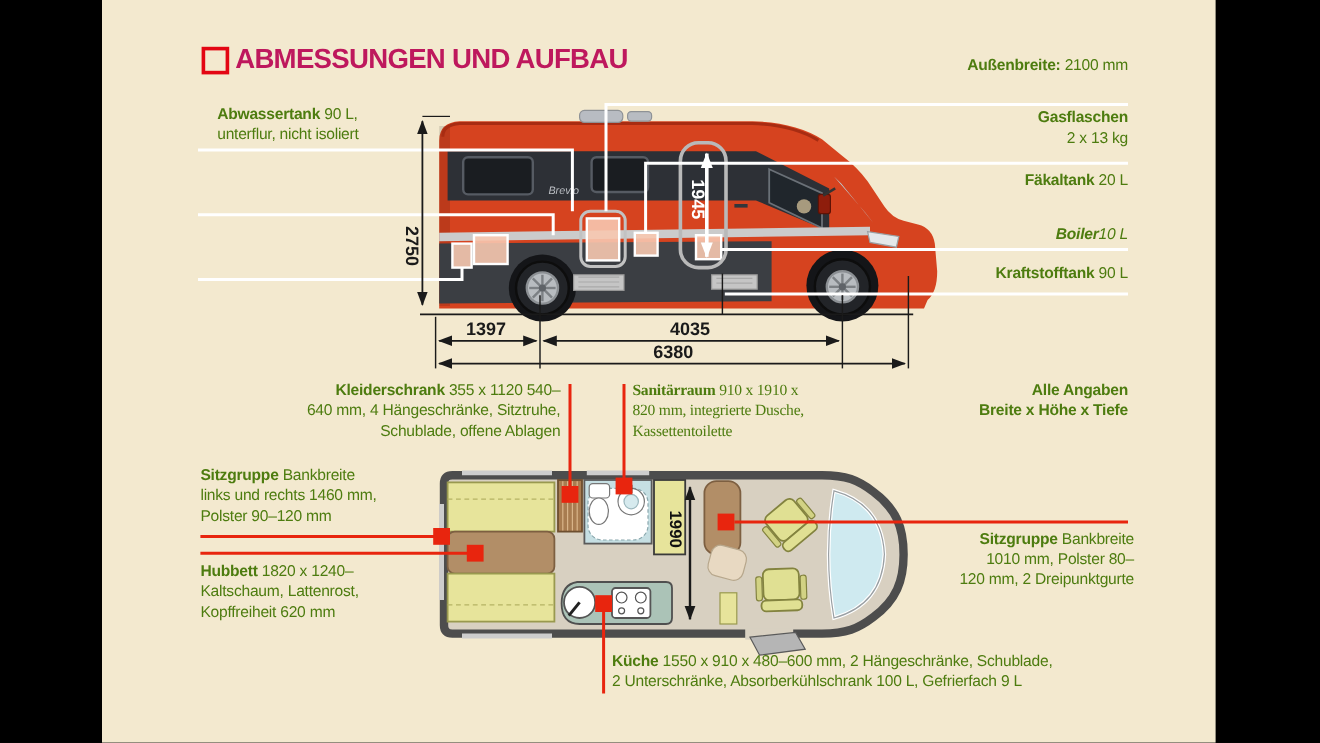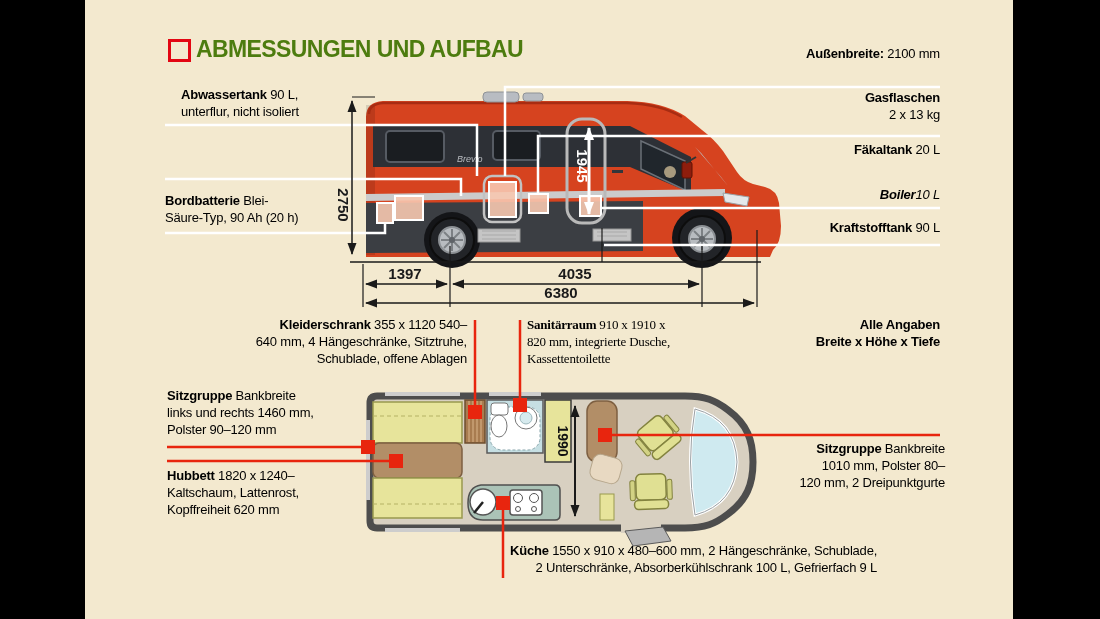--- a/index.html
+++ b/index.html
@@ -1,24 +1,24 @@
 <!DOCTYPE html>
 <html><head>
 <meta charset="utf-8">
 <style>
   html,body{margin:0;padding:0;background:#000;width:1100px;height:619px;overflow:hidden;}
   #stage{position:relative;width:1100px;height:619px;background:#000;font-family:"Liberation Sans",sans-serif;}
   #content{position:absolute;left:85px;top:0;width:928px;height:619px;background:#f3e9cf;}
-  .lbl{position:absolute;font:13px/17px "Liberation Sans",sans-serif;color:#000000;letter-spacing:-0.2px;}
+  .lbl{position:absolute;font:13px/17px "Liberation Sans",sans-serif;color:#4d7c0f;letter-spacing:-0.2px;}
   .lbl .ln{white-space:nowrap;}
   .lbl b{font-weight:bold;}
   .ra{text-align:right;}
   #title-row{position:absolute;left:83px;top:36px;height:26px;}
   #title-square{position:absolute;left:0;top:3px;width:17px;height:17px;border:3px solid #e30613;background:transparent;}
-  #title-text{position:absolute;left:28px;top:0;font:bold 23px/26px "Liberation Sans",sans-serif;color:#4d7c0f;letter-spacing:-0.6px;white-space:nowrap;}
+  #title-text{position:absolute;left:28px;top:0;font:bold 23px/26px "Liberation Sans",sans-serif;color:#be185d;letter-spacing:-0.6px;white-space:nowrap;}
   svg text{font-family:"Liberation Sans",sans-serif;}
 </style>
 </head>
 <body>
 
 <div id="stage">
   <div id="content">
 
     <svg width="928" height="619" viewBox="0 0 928 619" style="position:absolute;left:0;top:0;">
       <defs>
@@ -237,24 +237,20 @@
     <div class="lbl ra" style="right:73px;top:45px;">
       <div class="ln"><b>Außenbreite:</b><span> 2100 mm</span></div>
     </div>
 
     <div class="lbl" style="left:96px;top:86px;">
       <div class="ln"><b>Abwassertank</b><span> 90 L,</span></div>
       <div class="ln"><span>unterflur, nicht isoliert</span></div>
     </div>
 
 
-    <div class="lbl" style="left:80px;top:192px;">
-      <div class="ln"><b>Bordbatterie</b><span> Blei-</span></div>
-      <div class="ln"><span>Säure-Typ, 90 Ah (20 h)</span></div>
-    </div>
 
     <div class="lbl ra" style="right:73px;top:89px;">
       <div class="ln"><b>Gasflaschen</b></div>
       <div class="ln"><span>2 x 13 kg</span></div>
     </div>
 
     <div class="lbl ra" style="right:73px;top:141px;">
       <div class="ln"><b>Fäkaltank</b><span> 20 L</span></div>
     </div>
 
@@ -294,19 +290,19 @@
       <div class="ln"><span>Kaltschaum, Lattenrost,</span></div>
       <div class="ln"><span>Kopffreiheit 620 mm</span></div>
     </div>
 
     <div class="lbl ra" style="right:68px;top:440px;">
       <div class="ln"><b>Sitzgruppe</b><span> Bankbreite</span></div>
       <div class="ln"><span>1010 mm, Polster 80–</span></div>
       <div class="ln"><span>120 mm, 2 Dreipunktgurte</span></div>
     </div>
 
-    <div class="lbl" style="left:425px;top:542px;text-align:right;">
+    <div class="lbl" style="left:425px;top:542px;">
       <div class="ln"><b>Küche</b><span> 1550 x 910 x 480–600 mm, 2 Hängeschränke, Schublade,</span></div>
       <div class="ln"><span>2 Unterschränke, Absorberkühlschrank 100 L, Gefrierfach 9 L</span></div>
     </div>
 
   </div>
 </div>
 
 </body></html>

